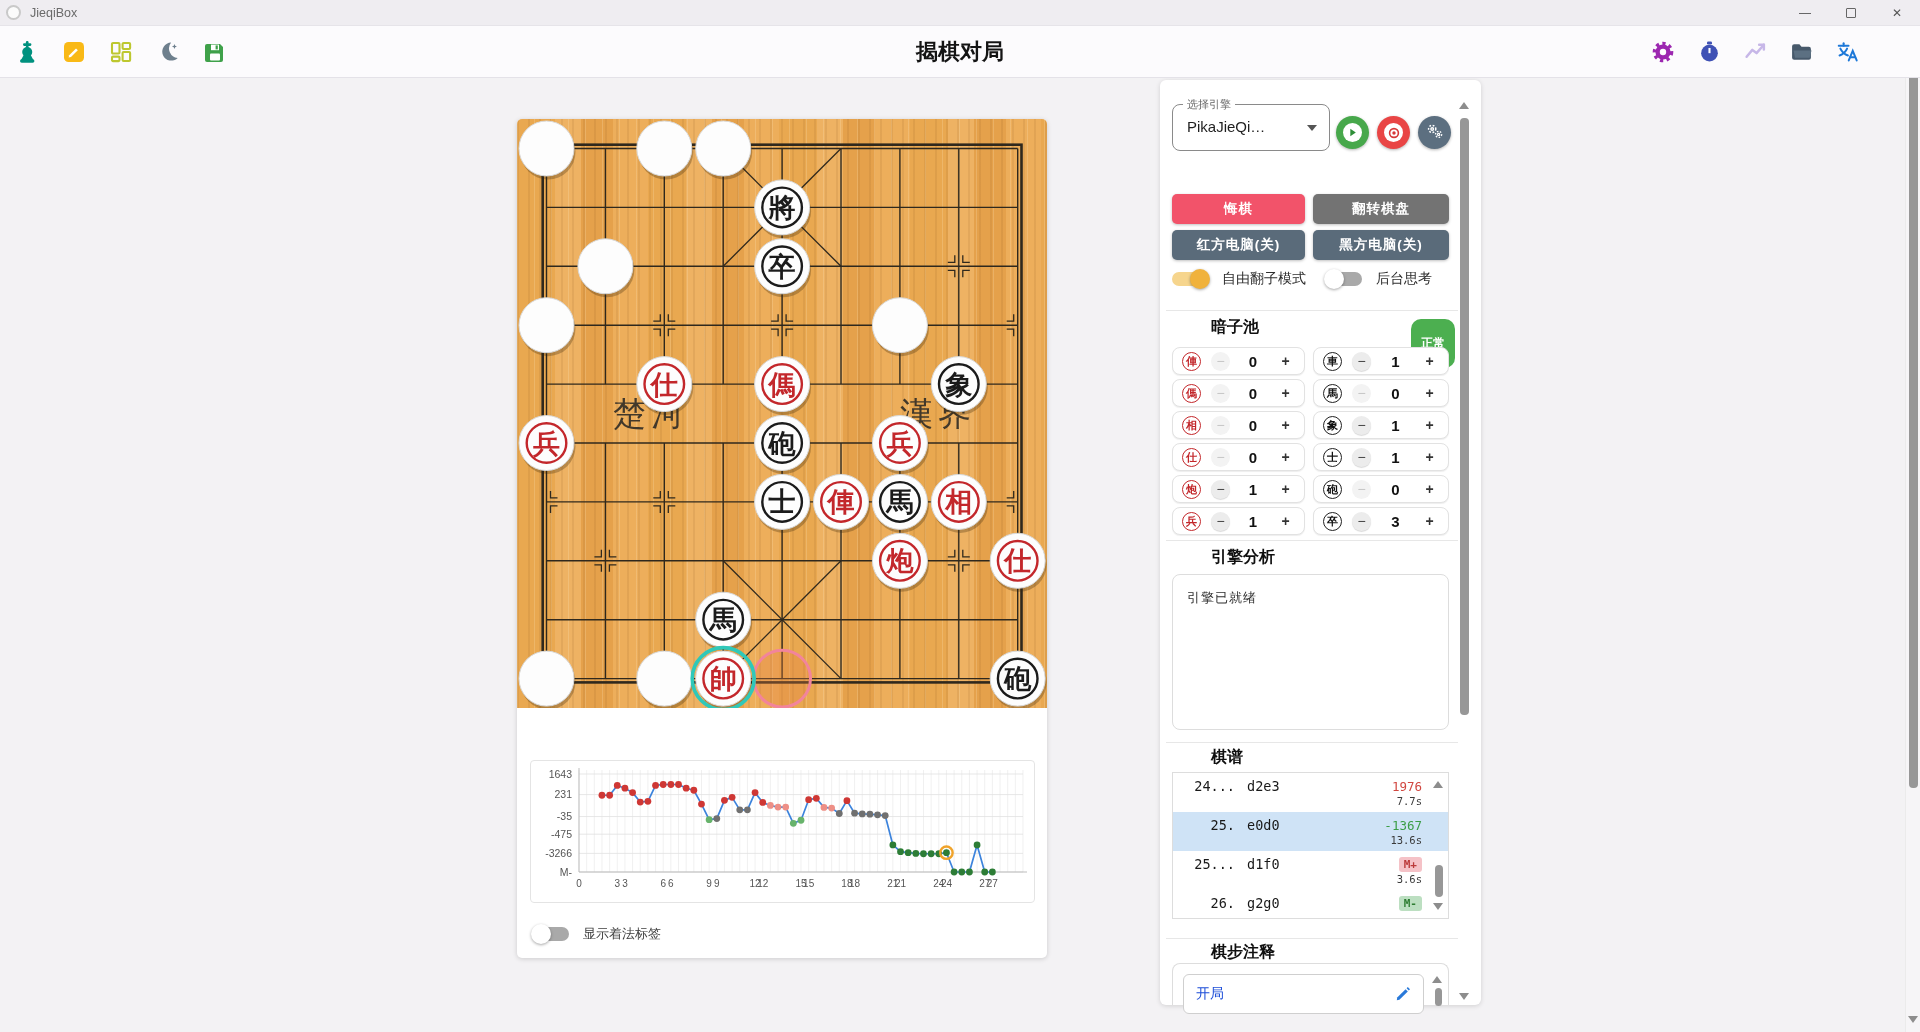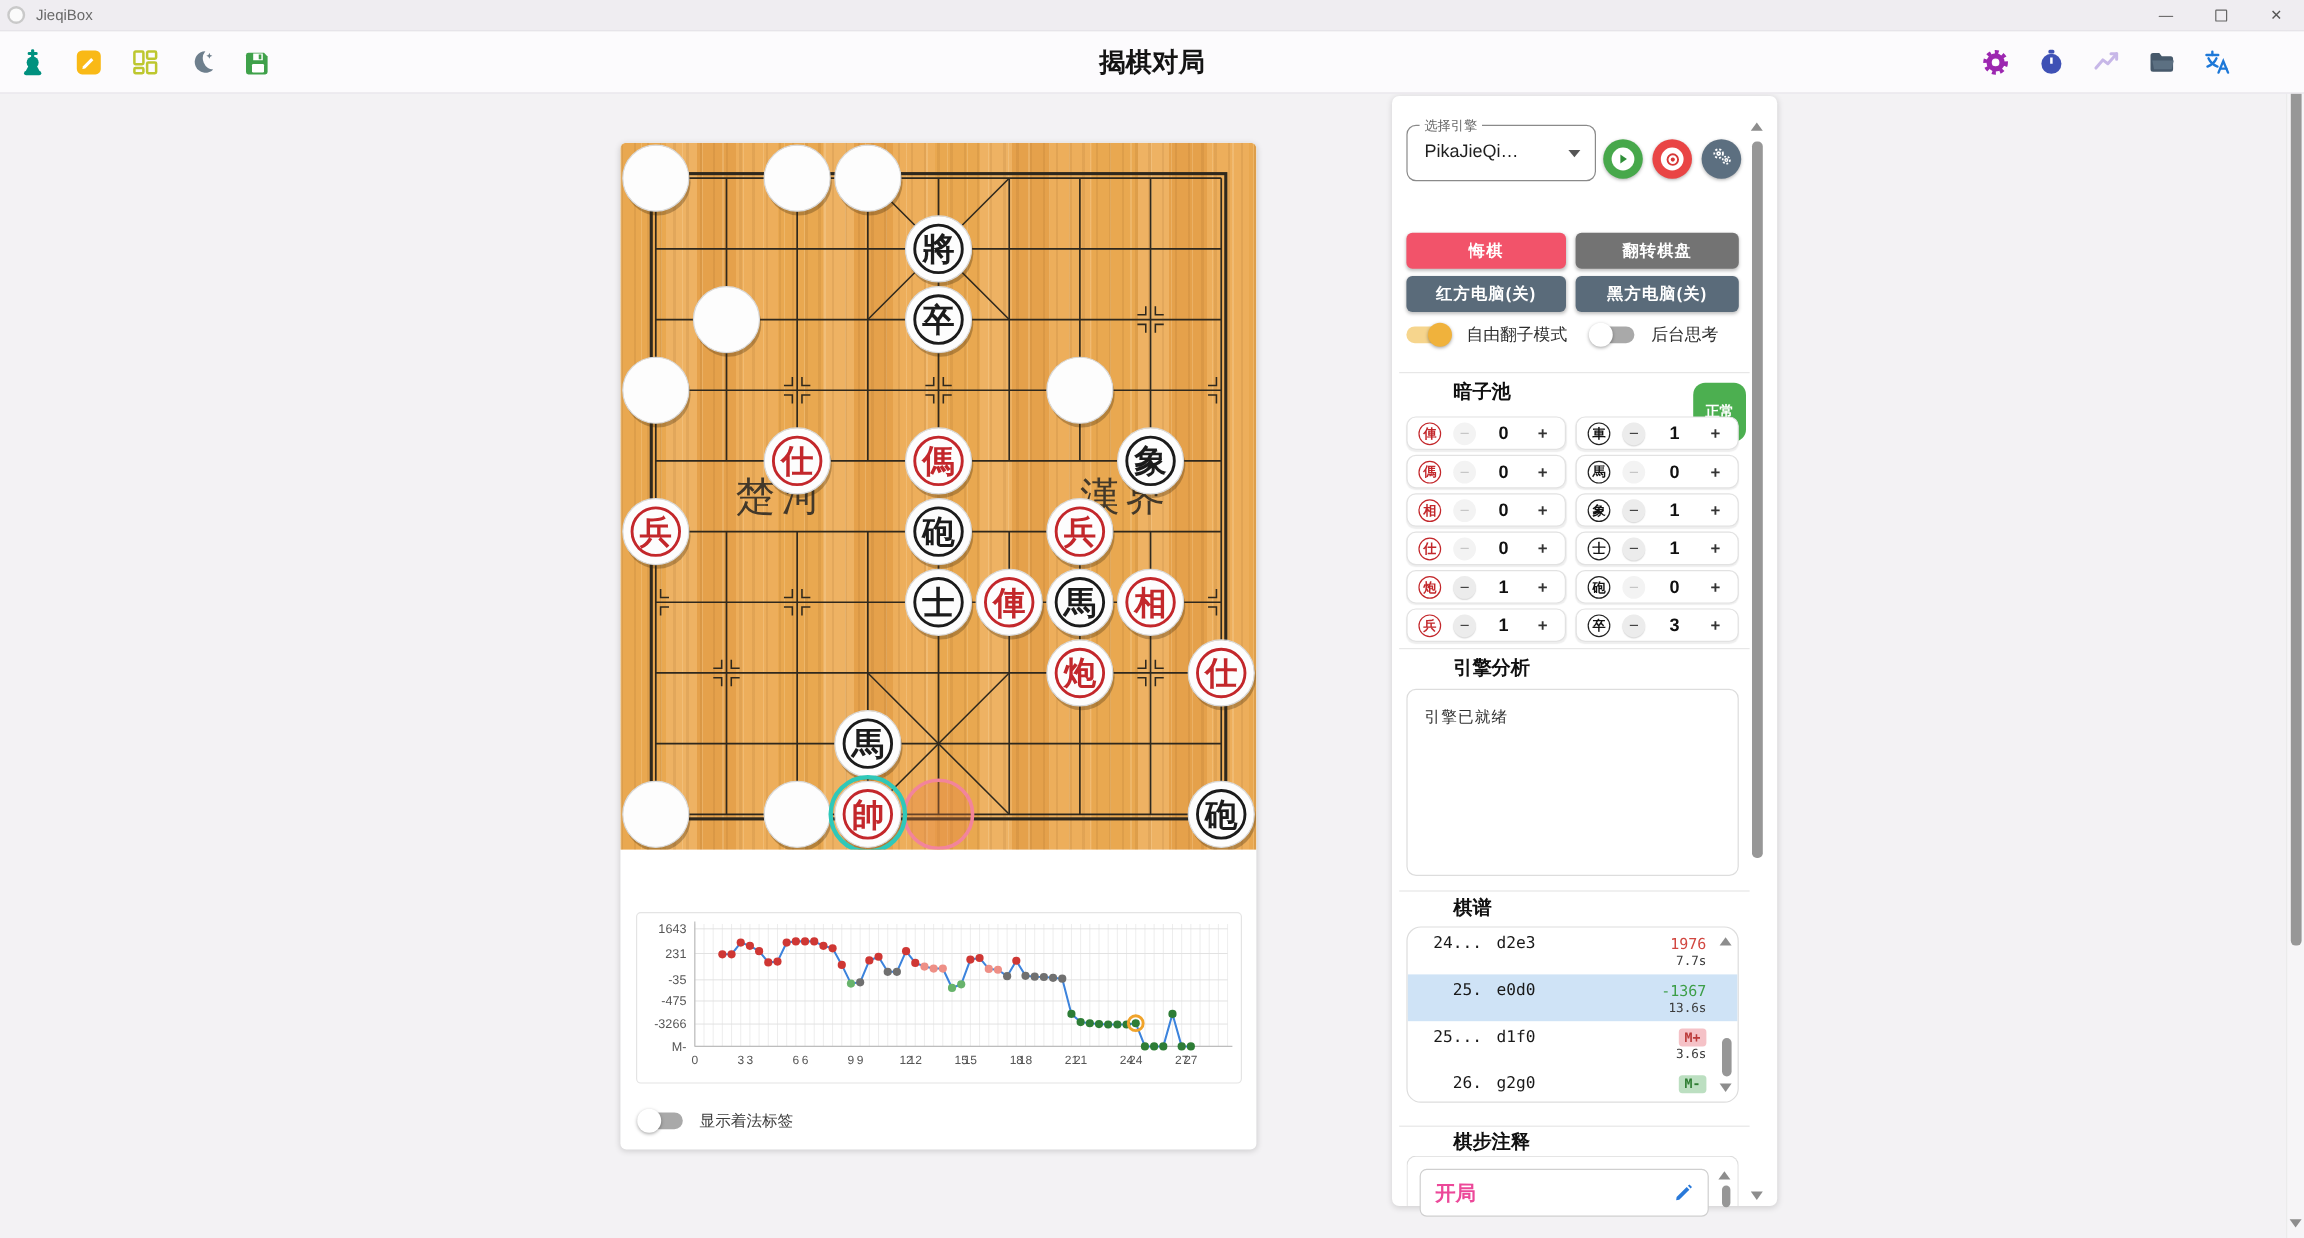--- a/index.html
+++ b/index.html
@@ -88,40 +88,40 @@
     font-size:14px;cursor:pointer;}
   .cnt-minus{background:#ececec;color:#444;box-shadow:0 1px 1px rgba(0,0,0,.15);}
   .cnt-minus.dis{background:#f3f3f3;color:#c6c6c6;box-shadow:none;}
   .cnt-val{font-size:15px;font-weight:bold;color:#111;flex:1;text-align:center;}
   .cnt-plus{color:#333;font-weight:bold;}
 
   .ana-box{position:absolute;left:12px;top:494px;width:277px;height:156px;border:1px solid #ddd;border-radius:8px;}
   .ana-text{font-size:13px;color:#2e2e2e;padding:14px 0 0 14px;letter-spacing:1px;}
 
   .mv-box{position:absolute;left:12px;top:692px;width:277px;height:147px;border:1px solid #ddd;
-    border-radius:12px;overflow:hidden;}
+    border-radius:0;overflow:hidden;}
   .mv-row{position:relative;padding:5px 26px 3px 10px;}
   .mv-row.active{background:#cfe3f6;}
   .mv-l1{display:flex;align-items:center;font-family:"DejaVu Sans Mono",monospace;font-size:13.5px;color:#191919;}
   .mv-num{width:52px;text-align:right;white-space:pre;}
   .mv-mv{margin-left:12px;}
   .mv-score{margin-left:auto;font-size:12.5px;}
   .mv-score.pos{color:#d14740;}
   .mv-score.neg{color:#3c9e47;}
   .mv-badge{margin-left:auto;font-family:"DejaVu Sans Mono",monospace;font-size:11px;font-weight:bold;
     padding:1px 5px;border-radius:3px;}
   .mv-badge.mate_pos{background:#f5c2c7;color:#bb3a3a;}
   .mv-badge.mate_neg{background:#bcdfc1;color:#2e7d32;}
   .mv-l2{text-align:right;font-family:"DejaVu Sans Mono",monospace;font-size:10.5px;color:#3a3a3a;height:14px;margin-top:1px;}
 
   .ann-box{position:absolute;left:12px;top:883px;width:277px;height:42px;border:1px solid #ddd;
     border-radius:8px 8px 0 0;border-bottom:none;padding:10px 24px 0 10px;}
   .ann-inner{border:1px solid #cfcfcf;border-radius:6px;height:40px;display:flex;align-items:center;
     padding:0 12px;background:#fff;}
-  .ann-text{font-size:17px;color:#ec4899;font-weight:bold;}
+  .ann-text{font-size:14px;color:#1d4ed8;font-weight:normal;}
   .ann-edit{margin-left:auto;cursor:pointer;display:flex;}
   .sb-thumb{position:absolute;background:#979797;border-radius:4px;}
   .arr{position:absolute;width:0;height:0;border-left:5px solid transparent;border-right:5px solid transparent;}
   .arr.up{border-bottom:7px solid #8d8d8d;}
   .arr.down{border-top:7px solid #8d8d8d;}
   .main-sb{position:absolute;right:0;top:26px;width:15px;height:1006px;background:#f6f5f7;border-left:1px solid #ebebeb;}
 </style>
 </head>
 <body>
 

